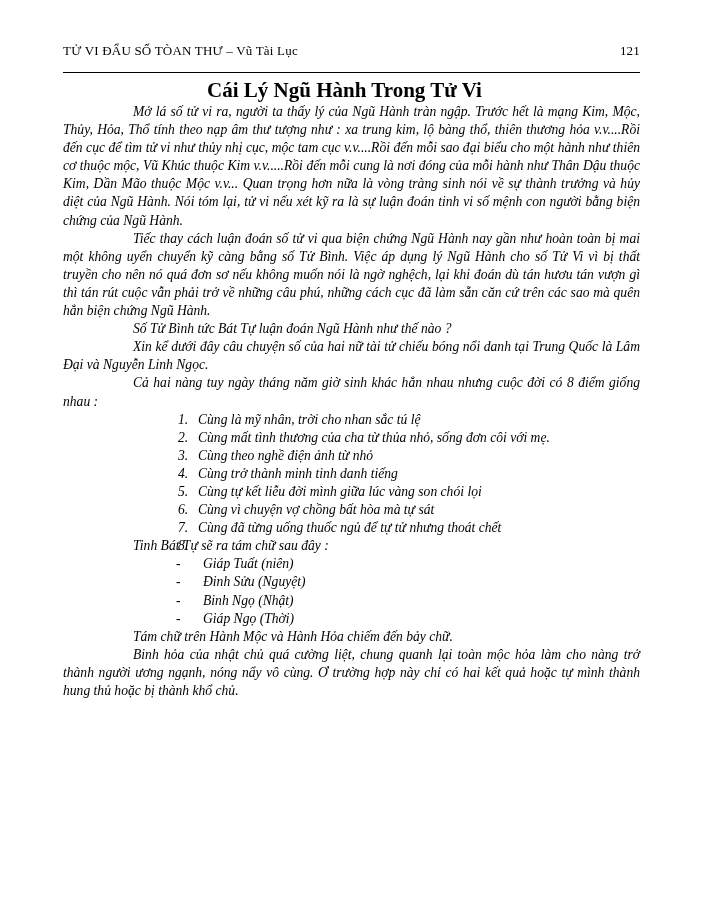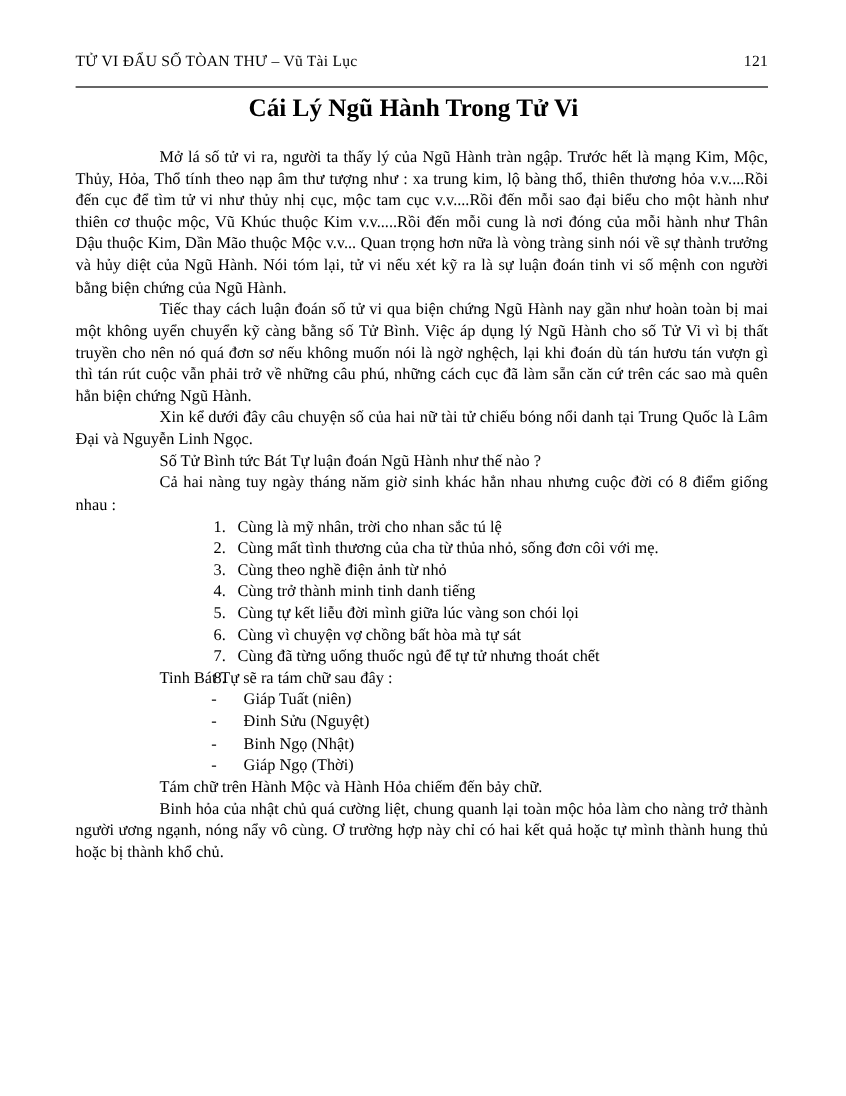--- a/index.html
+++ b/index.html
@@ -32,25 +32,26 @@
   .chapter-title {
     position: absolute;
     top: 78px; left: 0; right: 16px;
     margin: 0;
     text-align: center;
     font-size: 21px;
     font-weight: bold;
   }
   .body-text {
     position: absolute;
-    top: 122px; left: 63px;
+    top: 103px; left: 63px;
     width: 577px;
     font-size: 13.6px;
     line-height: 18.1px;
     text-align: justify;
+    font-style: italic;
   }
   .body-text p {
     margin: 0;
     text-indent: 70px;
   }
   ol.similarities-list, ul.bat-tu-list {
     list-style: none;
     margin: 0;
     padding: 0;
   }
@@ -84,22 +85,22 @@
   </div>
 
   <hr class="header-rule">
 
   <h1 class="chapter-title">Cái Lý Ngũ Hành Trong Tử Vi</h1>
 
   <div class="body-text">
 
     <p>Mở lá số tử vi ra, người ta thấy lý của Ngũ Hành tràn ngập. Trước hết là mạng Kim, Mộc, Thủy, Hỏa, Thổ tính theo nạp âm thư tượng như : xa trung kim, lộ bàng thổ, thiên thương hỏa v.v....Rồi đến cục để tìm tử vi như thủy nhị cục, mộc tam cục v.v....Rồi đến mỗi sao đại biểu cho một hành như thiên cơ thuộc mộc, Vũ Khúc thuộc Kim v.v.....Rồi đến mỗi cung là nơi đóng của mỗi hành như Thân Dậu thuộc Kim, Dần Mão thuộc Mộc v.v... Quan trọng hơn nữa là vòng tràng sinh nói về sự thành trưởng và hủy diệt của Ngũ Hành. Nói tóm lại, tử vi nếu xét kỹ ra là sự luận đoán tinh vi số mệnh con người bằng biện chứng của Ngũ Hành.</p>
     <p>Tiếc thay cách luận đoán số tử vi qua biện chứng Ngũ Hành nay gần như hoàn toàn bị mai một không uyển chuyển kỹ càng bằng số Tử Bình. Việc áp dụng lý Ngũ Hành cho số Tử Vi vì bị thất truyền cho nên nó quá đơn sơ nếu không muốn nói là ngờ nghệch, lại khi đoán dù tán hươu tán vượn gì thì tán rút cuộc vẫn phải trở về những câu phú, những cách cục đã làm sẵn căn cứ trên các sao mà quên hẳn biện chứng Ngũ Hành.</p>
+    <p>Số Tử Bình tức Bát Tự luận đoán Ngũ Hành như thế nào ?</p>
     <p>Xin kể dưới đây câu chuyện số của hai nữ tài tử chiếu bóng nổi danh tại Trung Quốc là Lâm Đại và Nguyễn Linh Ngọc.</p>
-    <p>Số Tử Bình tức Bát Tự luận đoán Ngũ Hành như thế nào ?</p>
     <p>Cả hai nàng tuy ngày tháng năm giờ sinh khác hẳn nhau nhưng cuộc đời có 8 điểm giống nhau :</p>
 
     <ol class="similarities-list">
       <li>
         <span class="list-number">1.</span>
         <span>Cùng là mỹ nhân, trời cho nhan sắc tú lệ</span>
       </li>
       <li>
         <span class="list-number">2.</span>
         <span>Cùng mất tình thương của cha từ thủa nhỏ, sống đơn côi với mẹ.</span>

